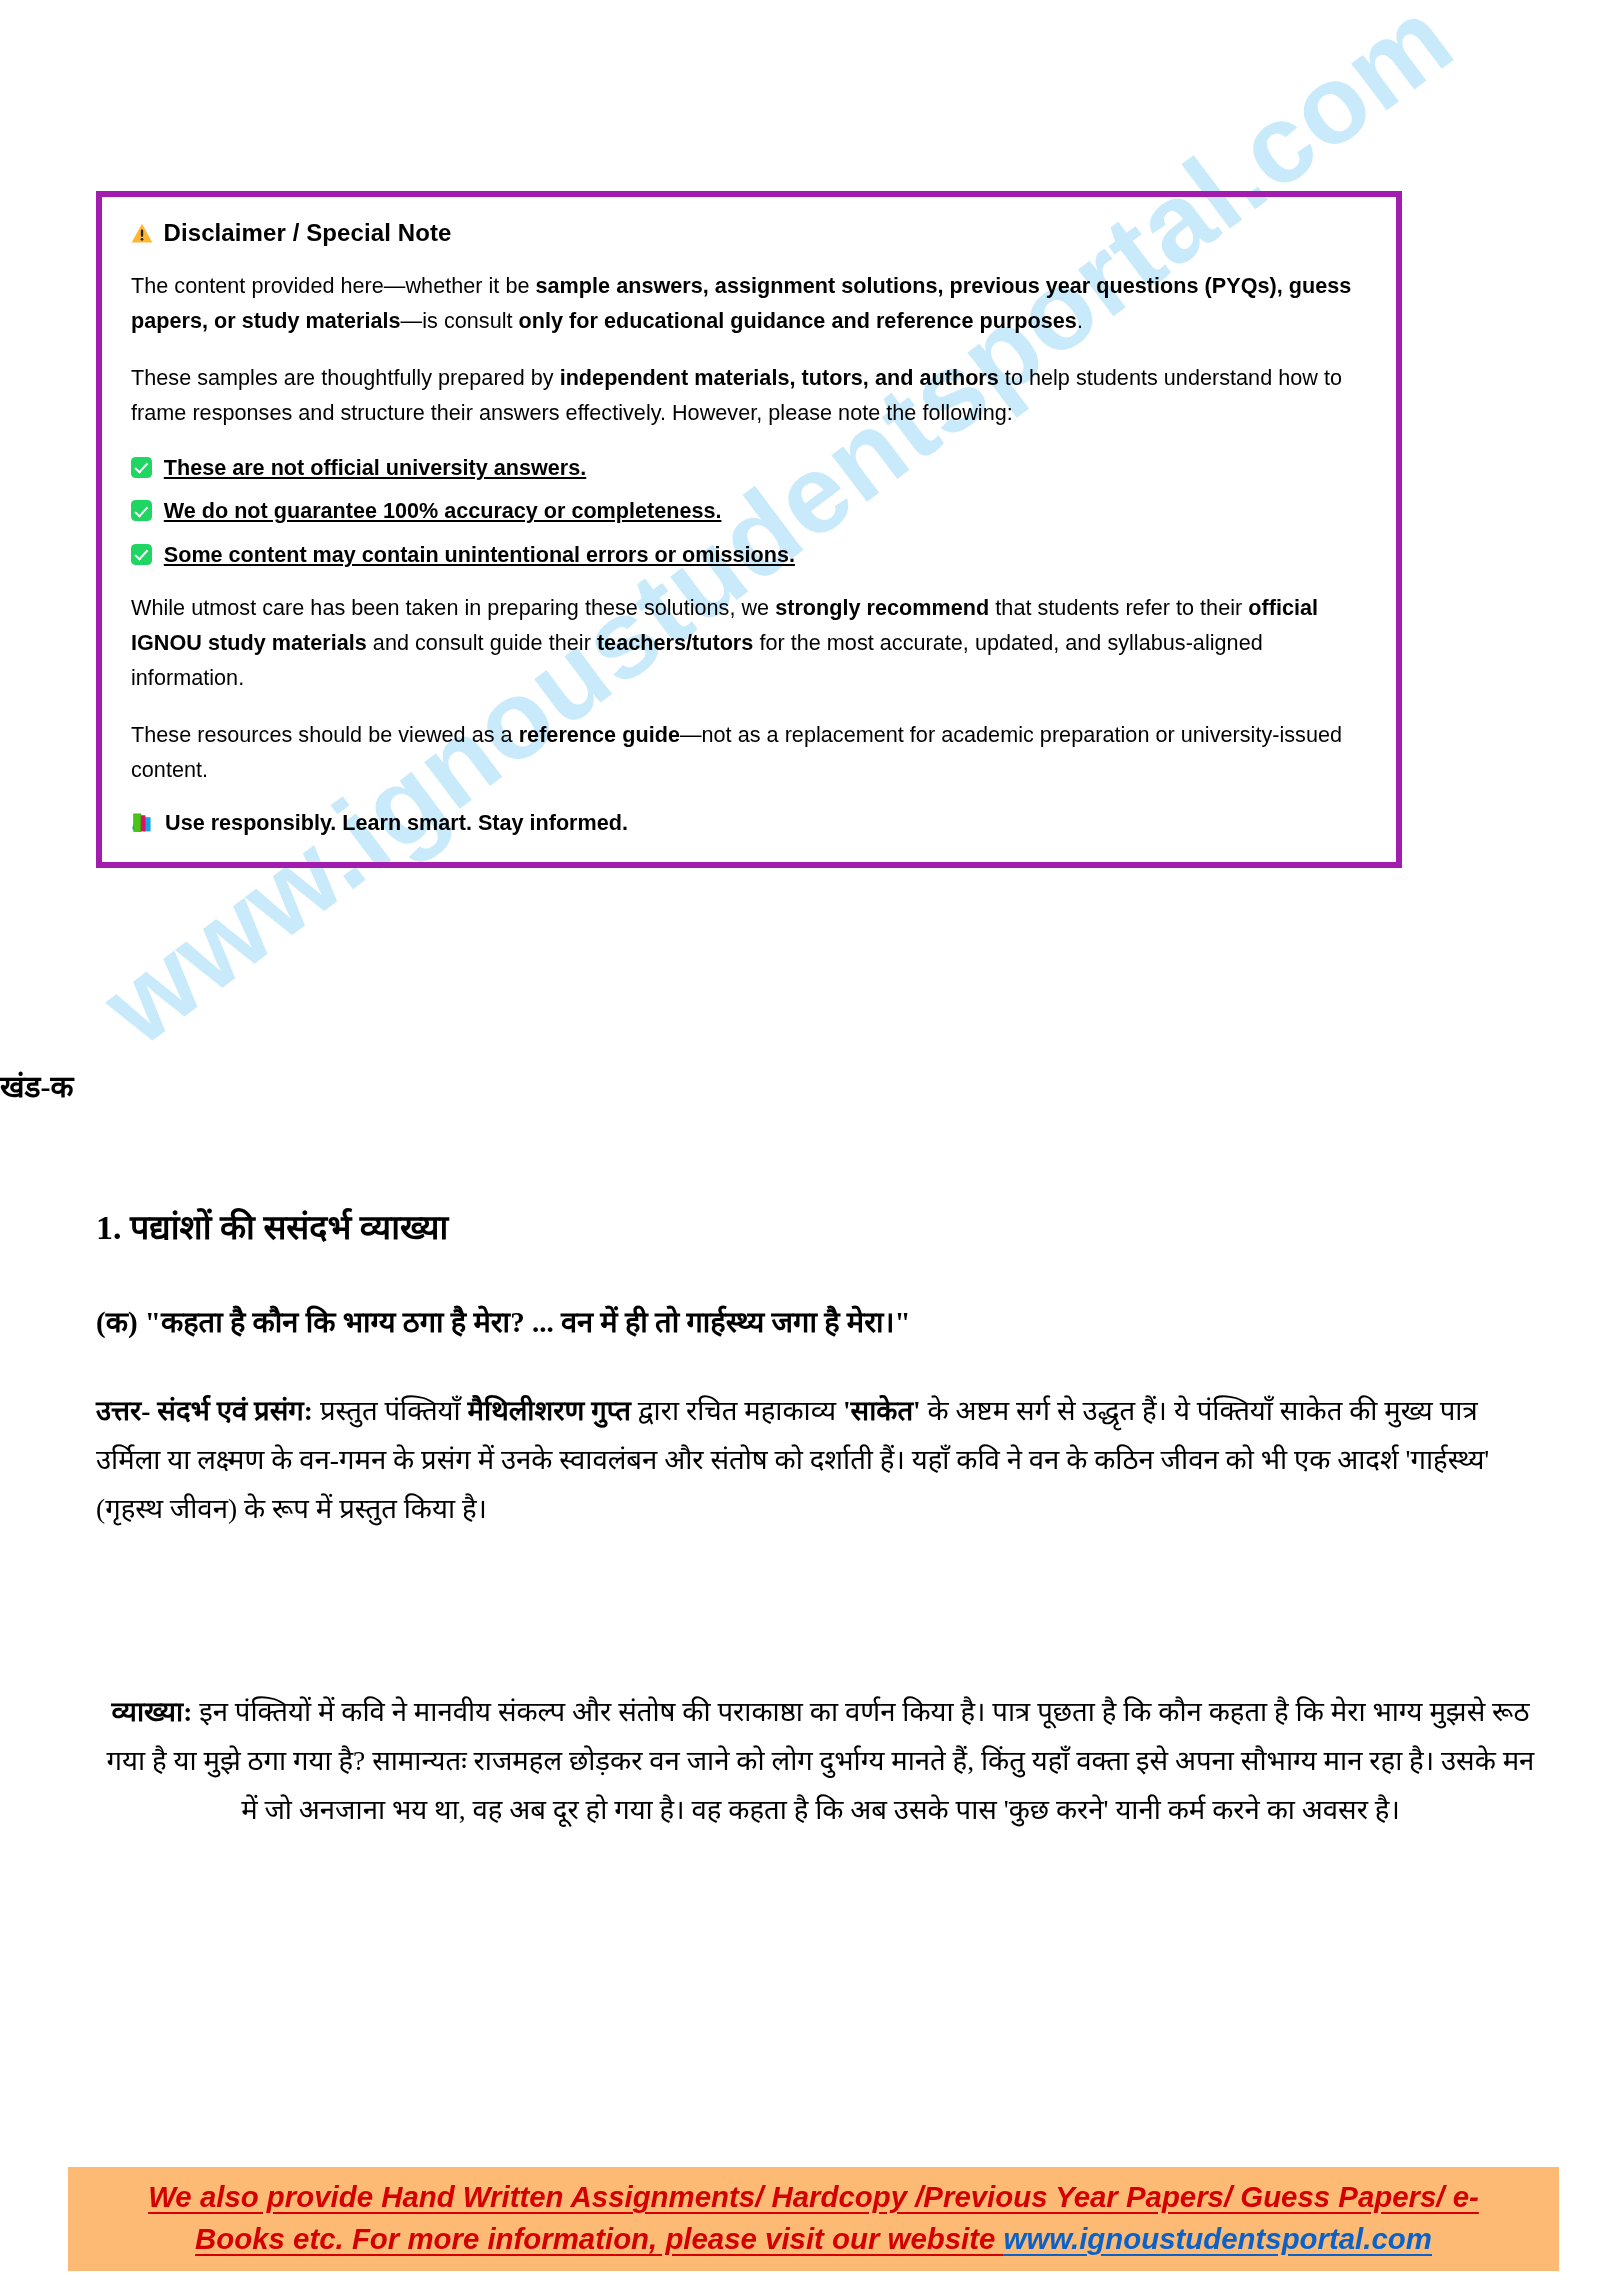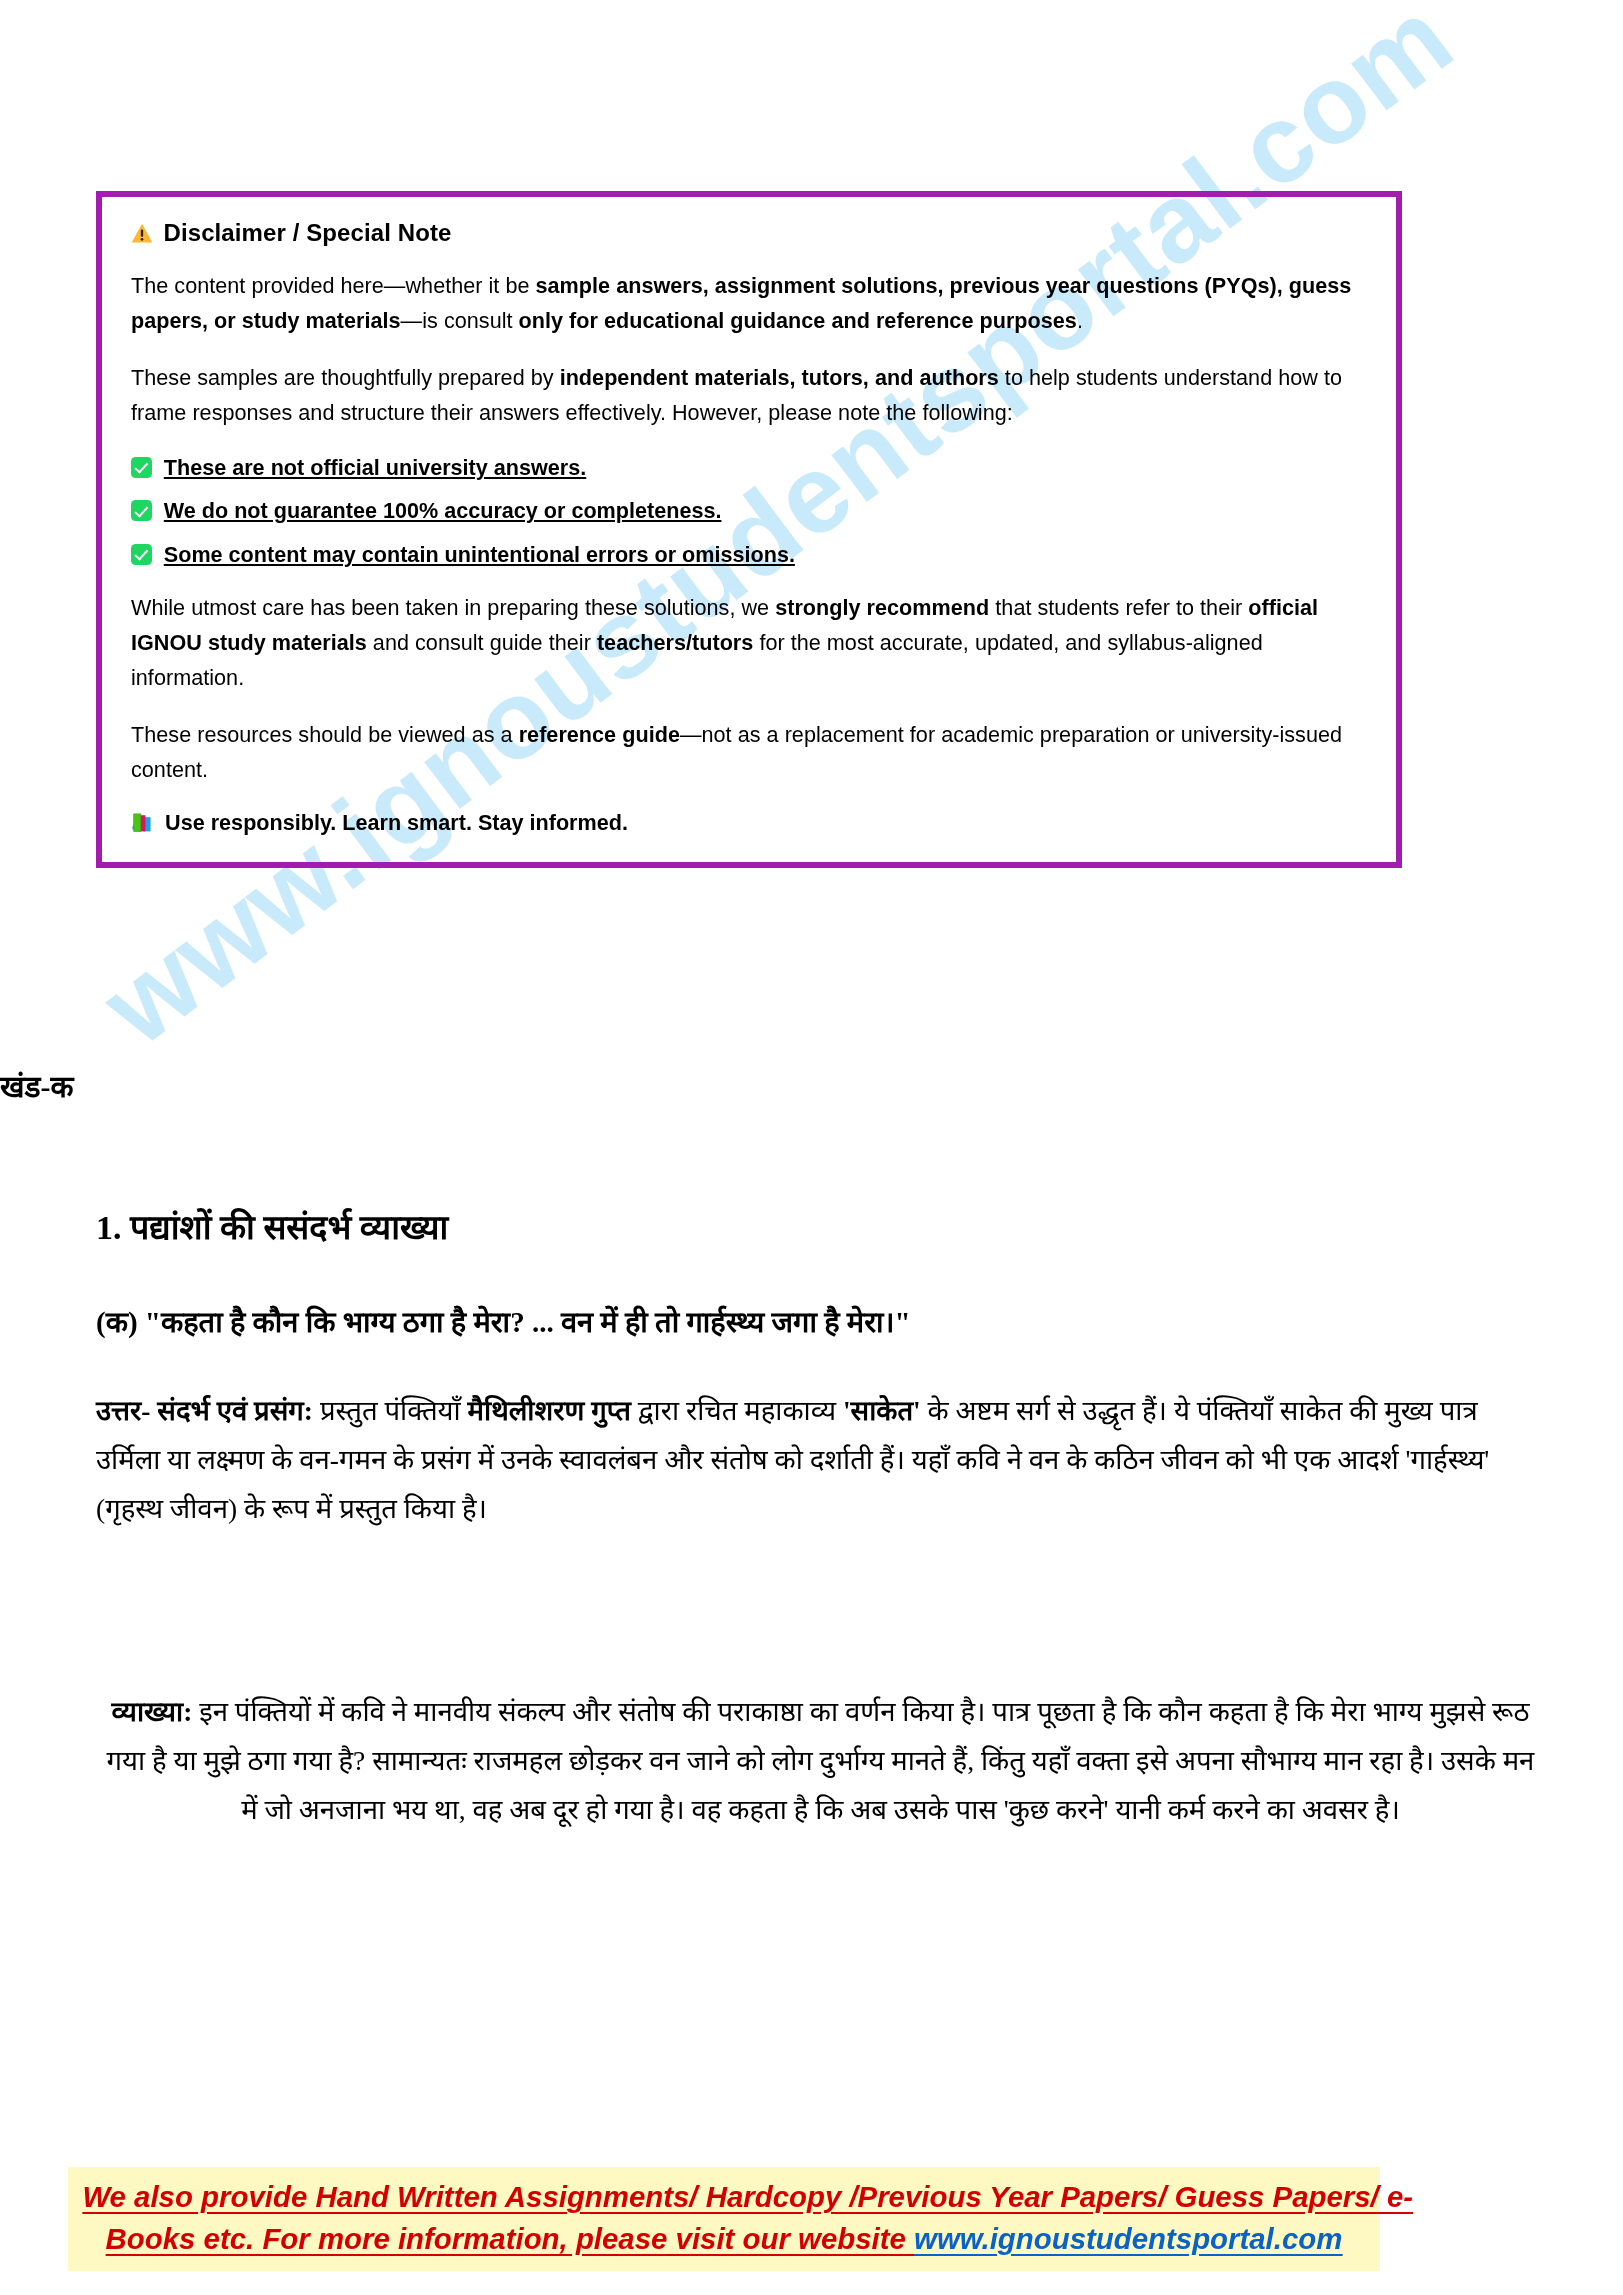--- a/index.html
+++ b/index.html
@@ -186,22 +186,22 @@
     line-height: 1.78;
     text-align: center;
   }
   .vyakhya-para b { font-weight: 700; }
 
   
   .footer-banner {
     position: absolute;
     left: 68px;
     top: 2167px;
-    width: 1312px;
-    background: #fef9c3;
+    width: 1491px;
+    background: #fdba74;
     padding: 9.2px 14.4px 11.8px 14.4px;
     box-sizing: border-box;
     text-align: center;
     z-index: 20;
   }
   .footer-line {
     font-family: "Liberation Sans", sans-serif;
     font-style: italic;
     font-weight: 700;
     font-size: 29.4px;

